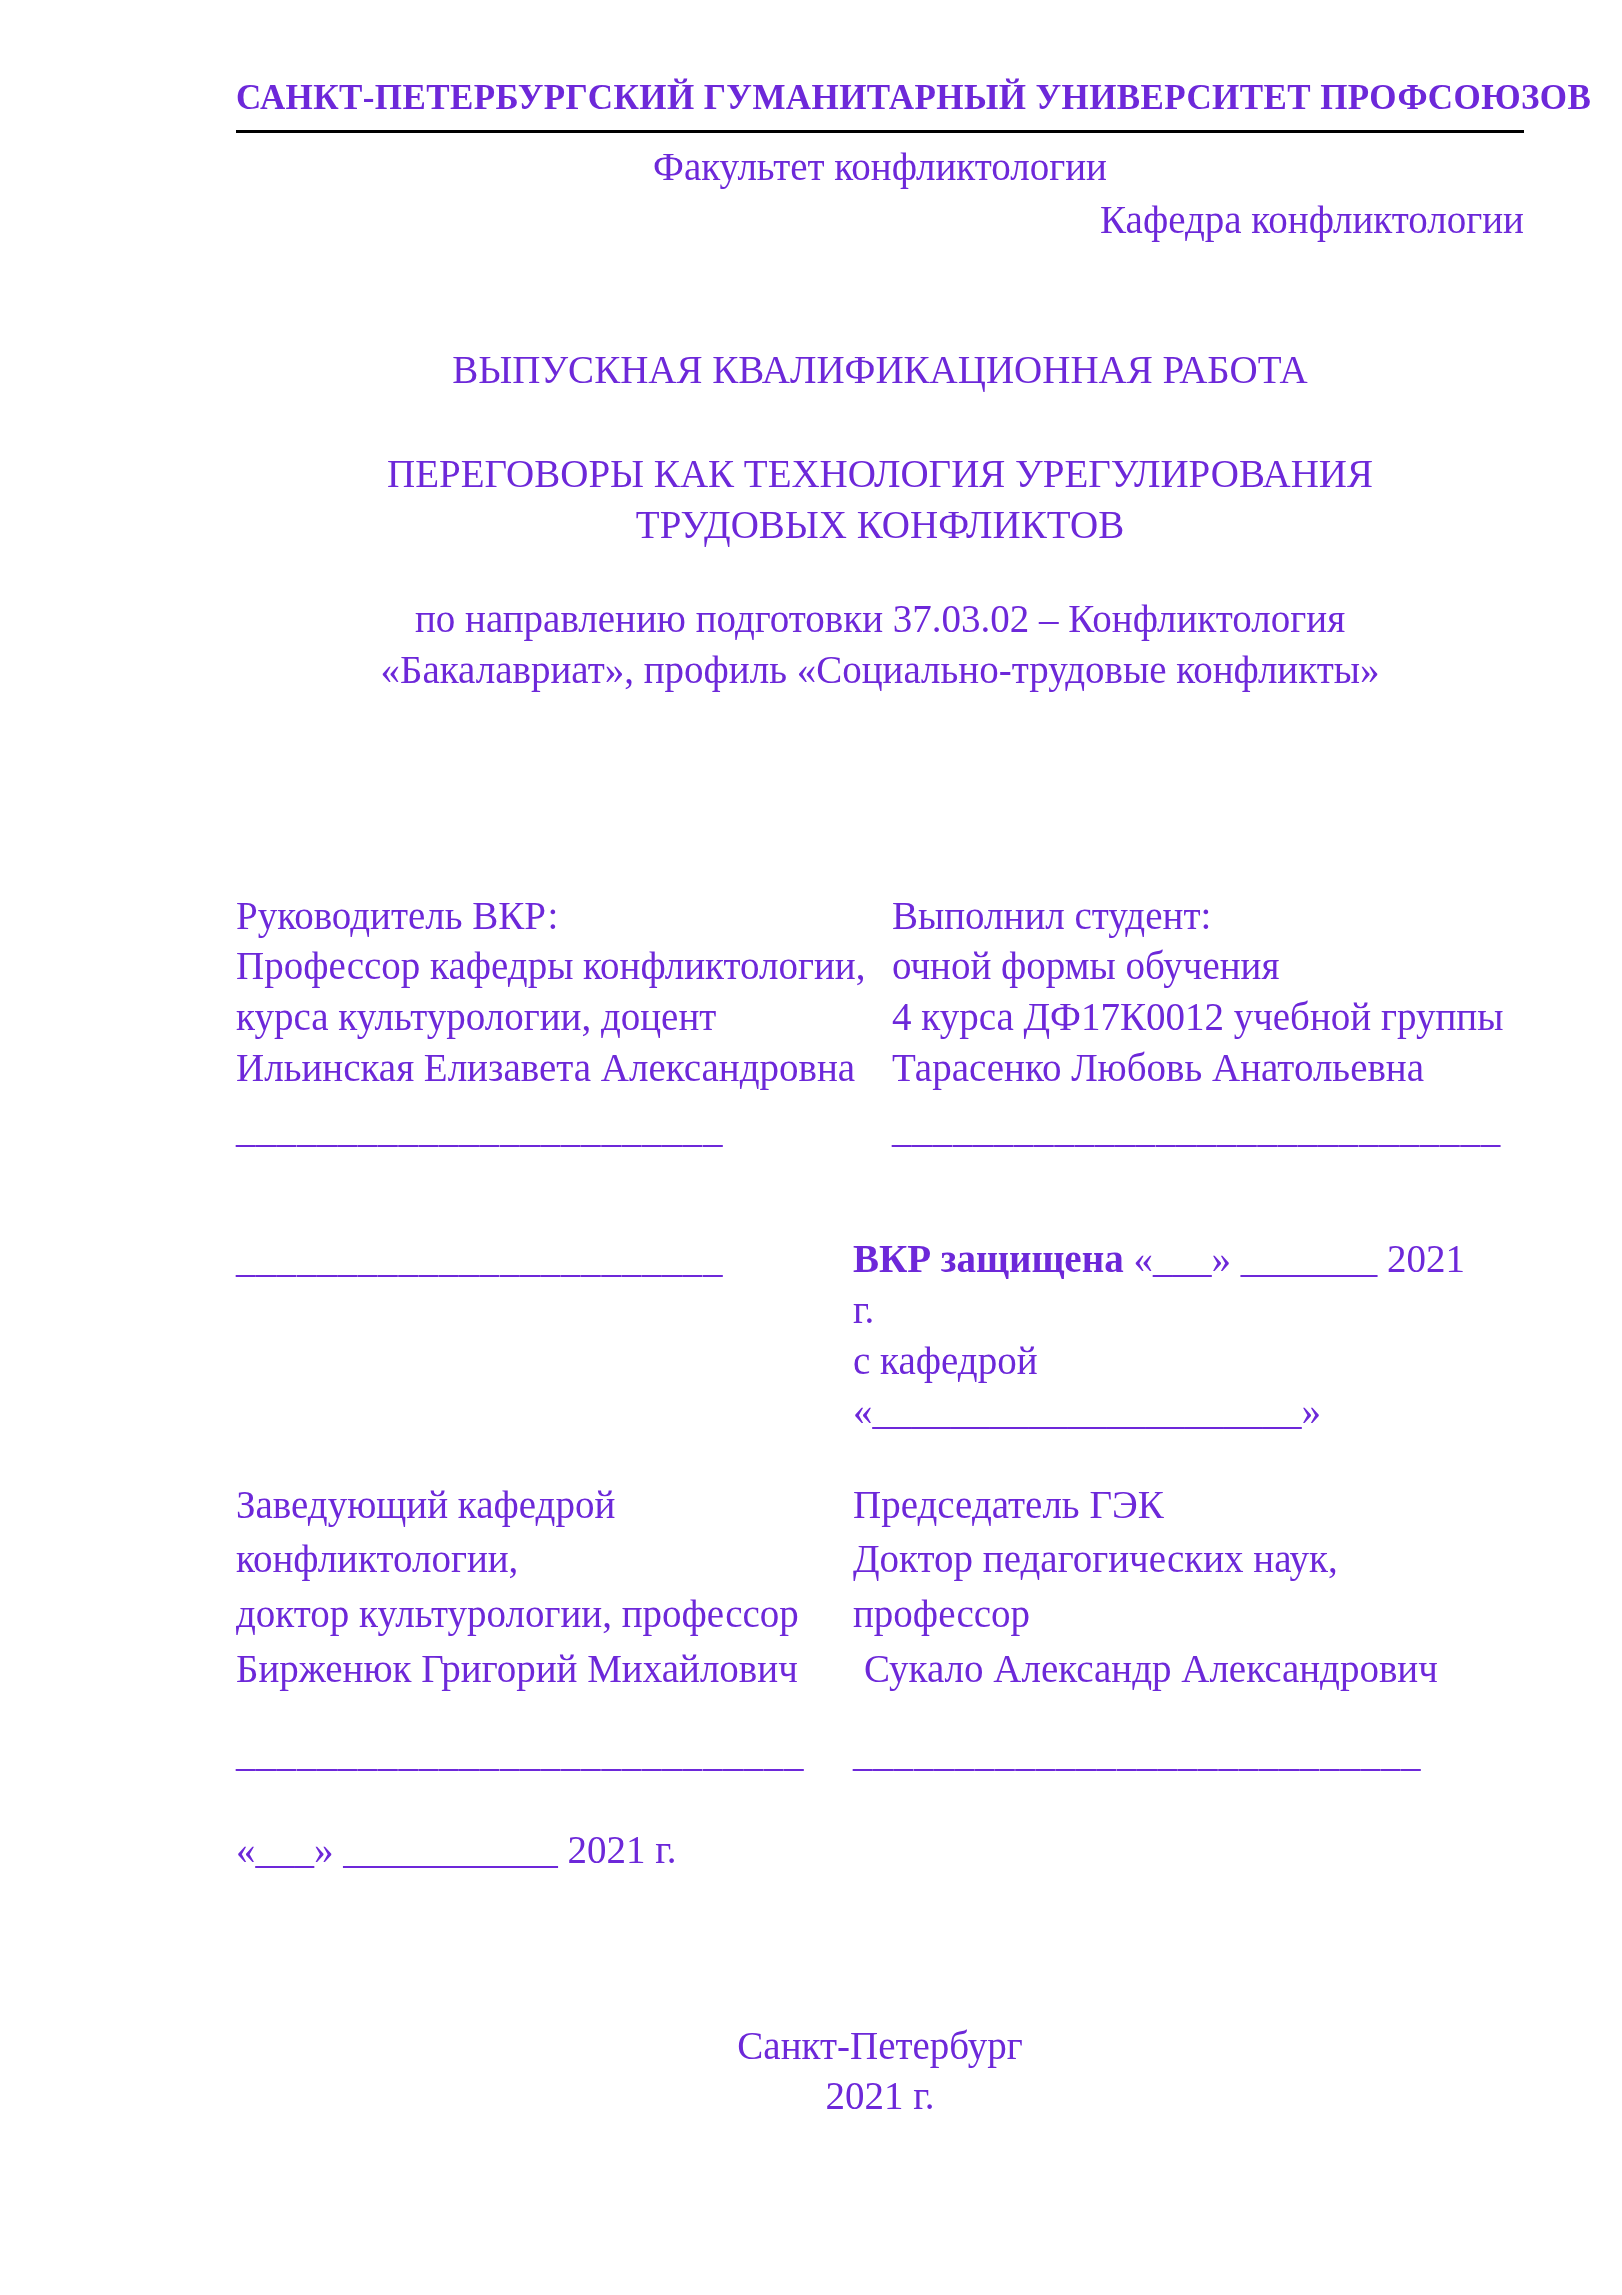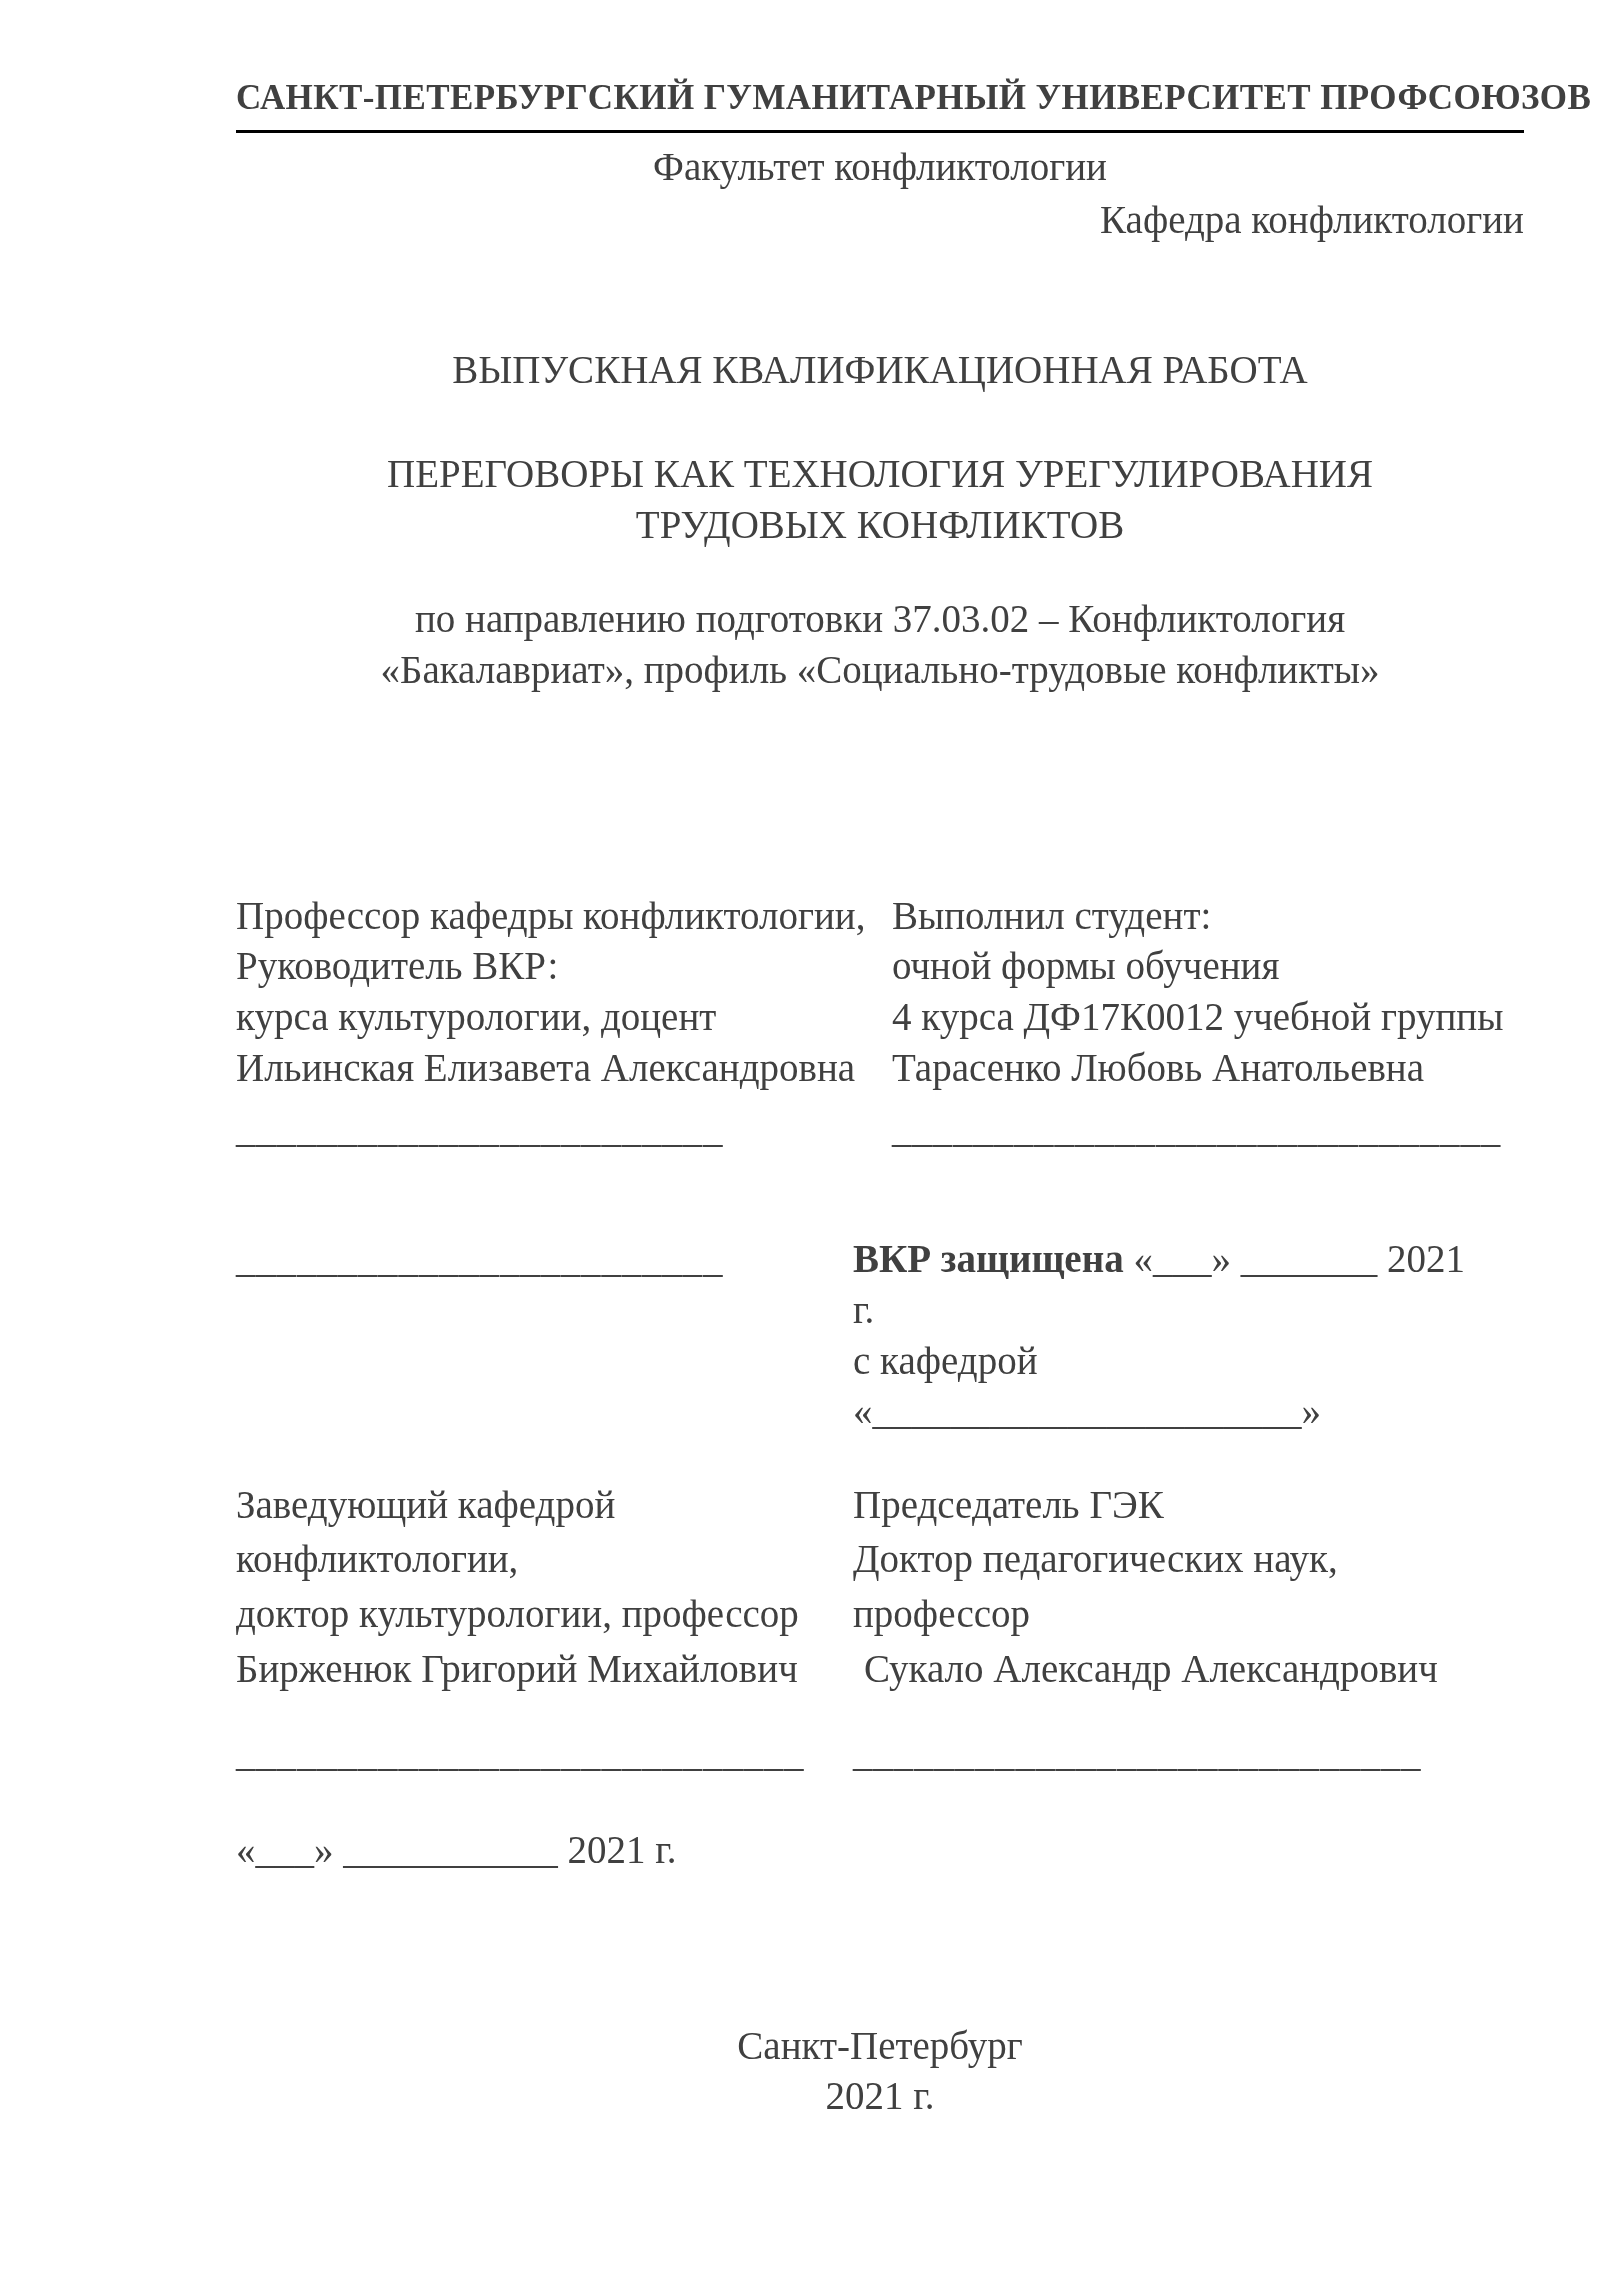--- a/index.html
+++ b/index.html
@@ -5,21 +5,21 @@
   html, body {
     margin: 0;
     padding: 0;
     background: #ffffff;
   }
   .page {
     position: relative;
     width: 1623px;
     height: 2295px;
     background: #ffffff;
-    color: #404040;
+    color: #6d28d9;
     font-family: "Liberation Serif", "DejaVu Serif", serif;
     font-size: 39px;
     line-height: 1.3;
     box-sizing: border-box;
     padding: 75px 99px 0 236px;
     overflow: hidden;
   }
   .b { font-weight: 700; }
   .uni-header {
     font-weight: 700;
@@ -109,22 +109,22 @@
     <div>ТРУДОВЫХ КОНФЛИКТОВ</div>
   </div>
 
   <div class="program">
     <div>по направлению подготовки 37.03.02 – Конфликтология</div>
     <div>«Бакалавриат», профиль «Социально-трудовые конфликты»</div>
   </div>
 
   <div class="row row-a">
     <div class="col-left">
+      <div>Руководитель ВКР:</div>
       <div>Профессор кафедры конфликтологии,</div>
-      <div>Руководитель ВКР:</div>
       <div>курса культурологии, доцент</div>
       <div>Ильинская Елизавета Александровна</div>
       <div class="sig-line">________________________</div>
     </div>
     <div class="col-right">
       <div>Выполнил студент:</div>
       <div>очной формы обучения</div>
       <div>4 курса ДФ17К0012 учебной группы</div>
       <div>Тарасенко Любовь Анатольевна</div>
       <div class="sig-line">______________________________</div>

